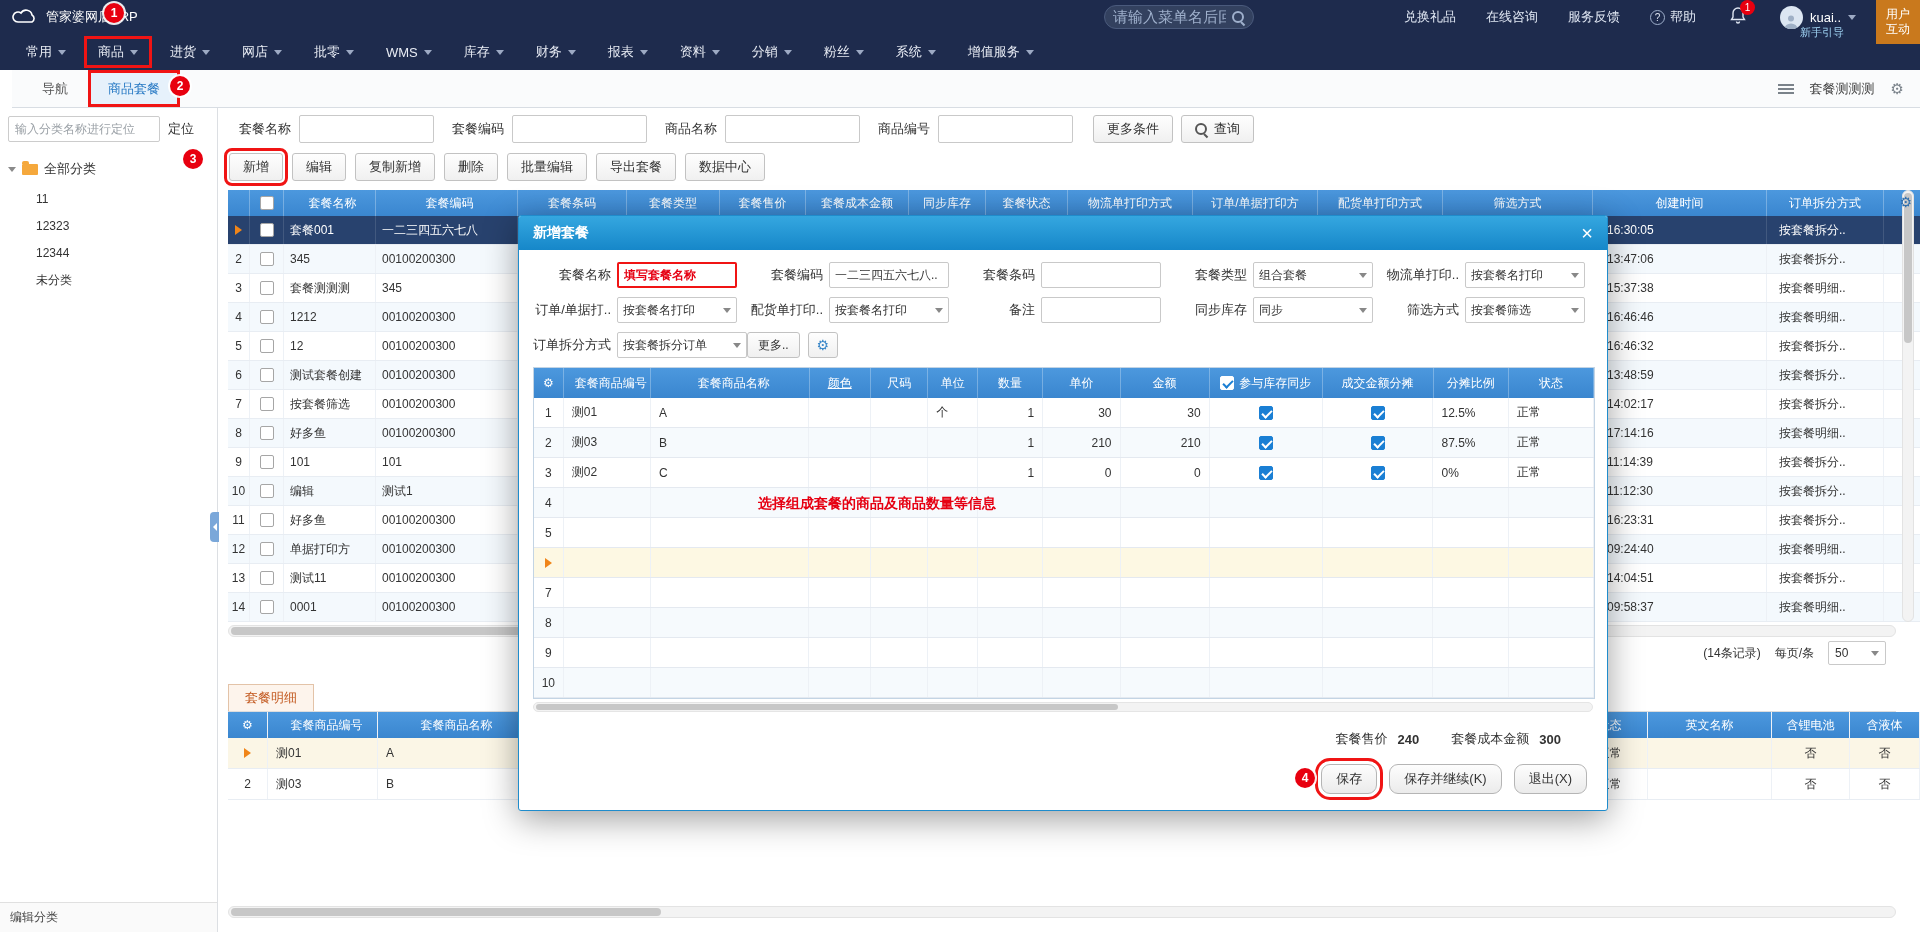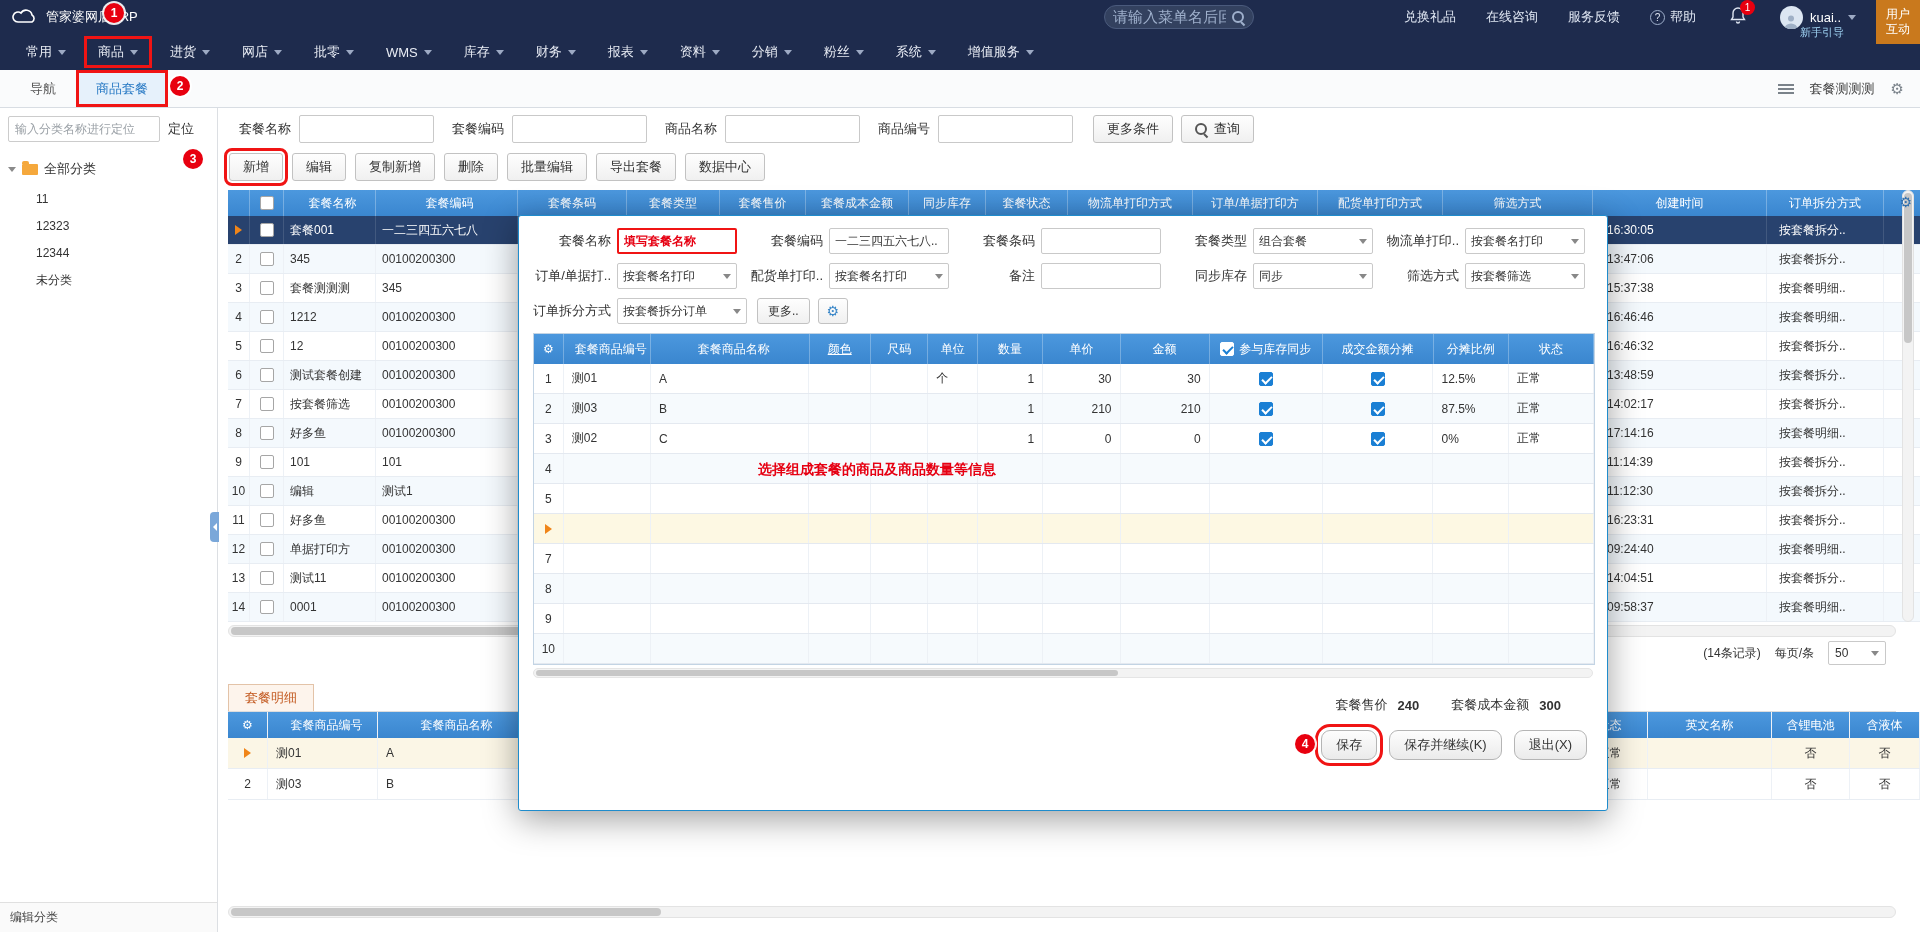--- a/index.html
+++ b/index.html
@@ -22,21 +22,21 @@
   .guide { position:absolute; top:25px; right:76px; color:#9fd2f2; font-size:11px; z-index:31; }
   .corner { position:absolute; top:0; right:0; width:44px; height:44px; background:#c9791d; color:#fff; display:flex; flex-direction:column; align-items:center; justify-content:center; line-height:15px; font-size:12px; z-index:30; cursor:pointer; }
 
   
   .menubar { position:absolute; top:34px; left:0; right:0; height:36px; background:#1e2b4d; display:flex; align-items:stretch; padding-left:10px; z-index:15;text-align:center; }
   .mitem { display:flex; align-items:center; gap:6px; padding:0 16px; font-size:13px; color:#e8ecf4; cursor:pointer; white-space:nowrap; }
   .mitem.anno { outline:3px solid #f01414; outline-offset:-5px; }
   .tri-dn { width:0; height:0; border-left:4px solid transparent; border-right:4px solid transparent; border-top:5px solid #9daac4; }
 
   
-  .tabbar { position:absolute; top:70px; left:0; right:0; height:38px; background:#fafbfc; border-bottom:1px solid #d8dde3; display:flex; align-items:stretch; padding-left:10px; z-index:10; }
+  .tabbar { position:absolute; top:70px; left:12px; right:0; height:38px; background:#fafbfc; border-bottom:1px solid #d8dde3; display:flex; align-items:stretch; padding-left:10px; z-index:10; }
   .tab { display:flex; align-items:center; padding:0 20px; font-size:13px; color:#555; cursor:pointer; }
   .tab.active { background:#e6f1fb; color:#2779c4; }
   .tab.active.anno { outline:3px solid #f01414; outline-offset:-3px; }
   .tabbar-right { margin-left:auto; display:flex; align-items:center; gap:16px; padding-right:16px; }
   .hamb { width:16px; height:12px; position:relative; display:inline-block; }
   .hamb::before { content:""; position:absolute; left:0; top:1px; width:16px; height:2px; background:#7a8struct08a; background:#7a828a; box-shadow:0 4px 0 #7a828a, 0 8px 0 #7a828a; }
   .gear { font-size:15px; color:#7a828a; line-height:1; }
   .autodl { font-size:13px; color:#444; }
 
   
@@ -122,21 +122,21 @@
   .frow { display:flex; margin-bottom:9px; align-items:center; }
   .fgroup { display:flex; align-items:center; width:212px; }
   .flbl { width:84px; text-align:right; padding-right:6px; font-size:13px; color:#333; white-space:nowrap; overflow:hidden; }
   .fbox { width:120px; height:26px; border:1px solid #c9c9c9; border-radius:2px; background:#fff; display:flex; align-items:center; padding:0 5px; position:relative; cursor:text; }
   .fbox .ftext { flex:1; font-size:12px; color:#333; white-space:nowrap; overflow:hidden; }
   .fbox .fcaret { display:none; width:0; height:0; border-left:4px solid transparent; border-right:4px solid transparent; border-top:5px solid #888; }
   .fbox .fcaret.show { display:block; }
   .fbox.alert { border:2px solid #f01414; }
   .fbox.alert .ftext { color:#e60012; font-weight:bold; }
   .fbox.wide { width:130px; }
-  .smallbtn { height:26px; padding:0 10px; margin-left:10px; background:linear-gradient(#fefefe,#f0f0f0); border:1px solid #c2c2c2; border-radius:3px; font-size:12px; color:#333; display:inline-flex; align-items:center; cursor:pointer; }
+  .smallbtn { height:26px; padding:0 10px; background:linear-gradient(#fefefe,#f0f0f0); border:1px solid #c2c2c2; border-radius:3px; font-size:12px; color:#333; display:inline-flex; align-items:center; cursor:pointer; }
   .gearbtn { height:26px; width:30px; margin-left:8px; background:linear-gradient(#fefefe,#f0f0f0); border:1px solid #c2c2c2; border-radius:3px; display:inline-flex; align-items:center; justify-content:center; color:#3a87c8; font-size:14px; cursor:pointer; }
 
   .mgrid { position:relative; margin:8px 14px 0; width:1062px; border:1px solid #c3d4e4; }
   .ghead { display:flex; height:30px; background:linear-gradient(#4c98de,#3a86cf); color:#fff; }
   .gh { display:flex; align-items:center; justify-content:center; font-size:12px; border-right:1px solid rgba(255,255,255,.28); gap:5px; white-space:nowrap; overflow:hidden; }
   .grow { display:flex; height:30px; border-bottom:1px solid #e4e9f0; background:#fff; }
   .grow:nth-of-type(even) { background:#f6fafd; }
   .grow.current { background:#fdf8e3; }
   .gc { display:flex; align-items:center; font-size:12px; border-right:1px solid #edf1f6; white-space:nowrap; overflow:hidden; }
   .g0{width:30px;justify-content:center;} .g1{width:88px;padding-left:8px;} .g2{width:160px;padding-left:8px;}
@@ -675,20 +675,24 @@
           <div class="dc d5">否</div>
           <div class="dc d6">否</div>
         </div>
       </div>
     <div class="dhscroll">
         <div class="dhthumb"></div>
       </div>
   </section>
 
   <div class="modal">
+    <div class="mhead">
+      <span class="mtitle">新增套餐</span>
+      <span class="mclose">×</span>
+    </div>
     <div class="mform">
       <div class="frow">
 
           <div class="fgroup">
             <span class="flbl">套餐名称</span>
             <div class="fbox alert">
               <span class="ftext">填写套餐名称</span>
 
             </div>
           </div>

